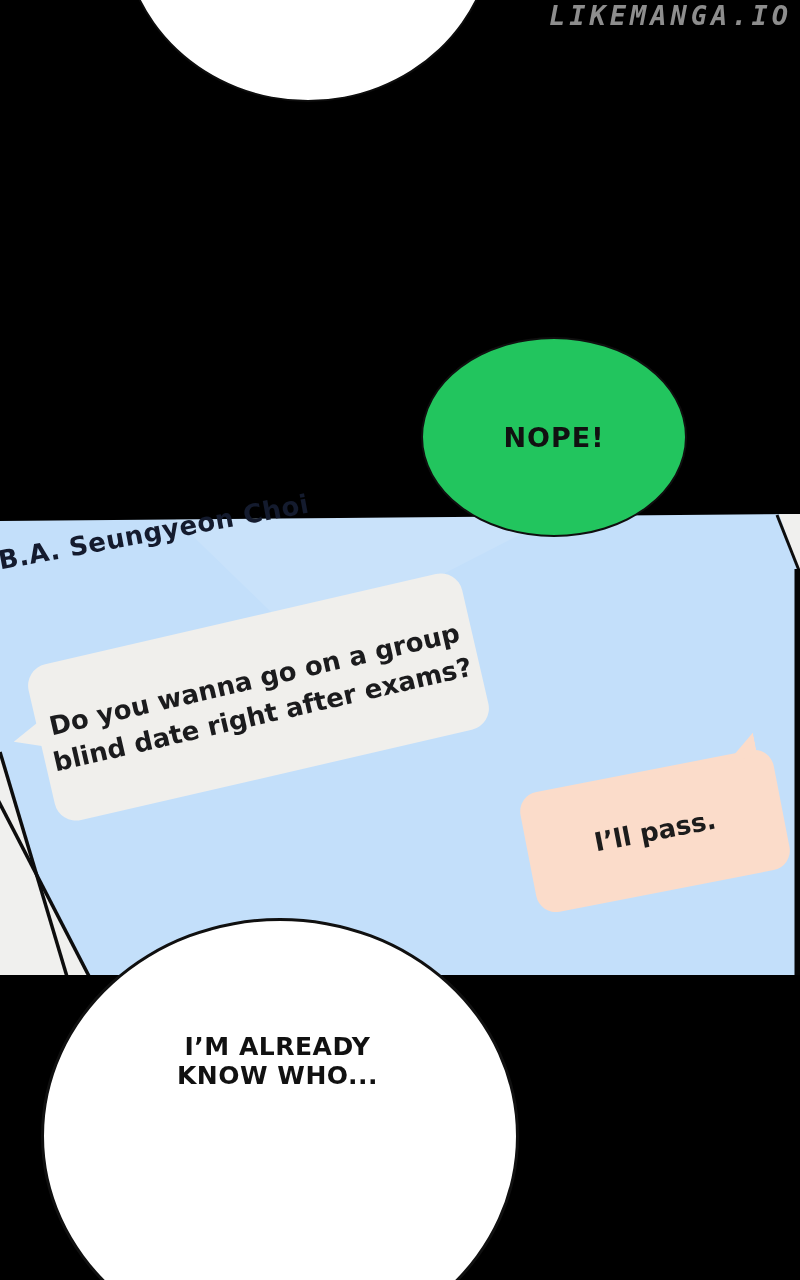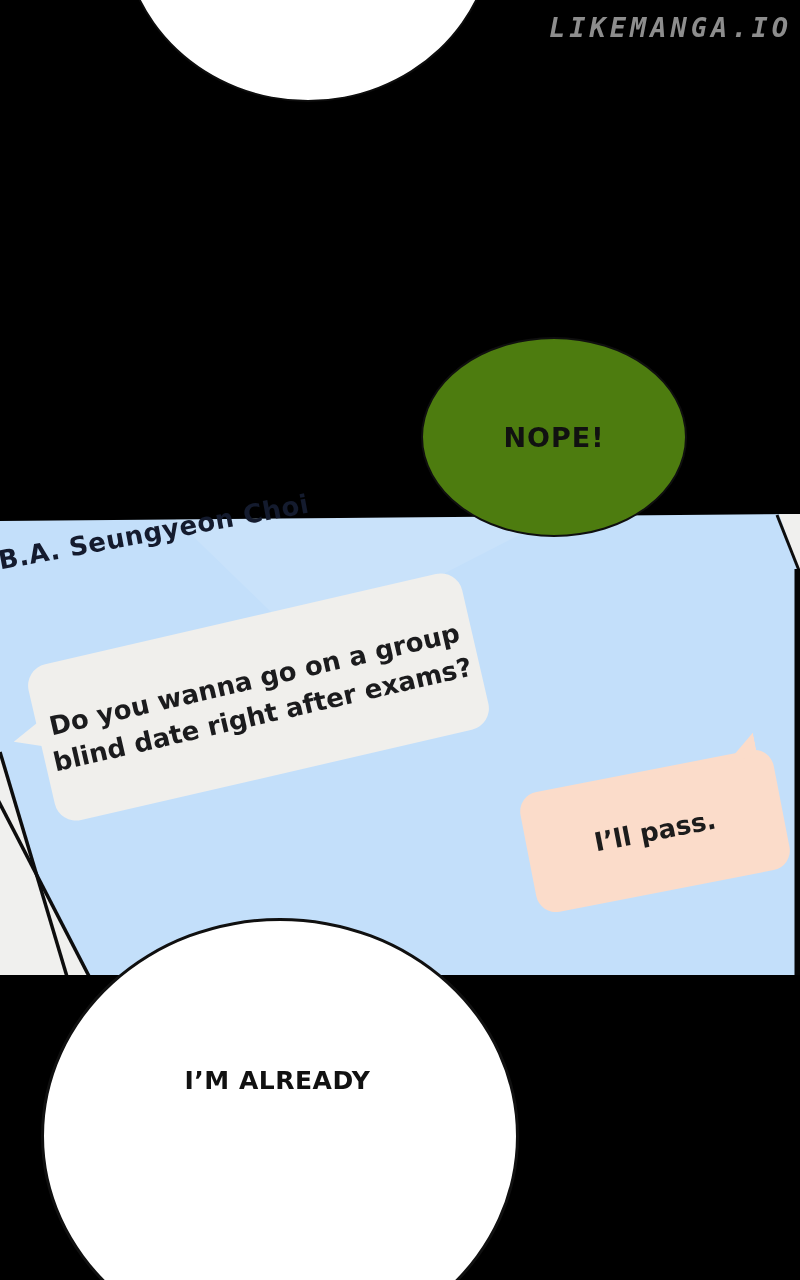--- a/index.html
+++ b/index.html
@@ -4,37 +4,37 @@
 <style>
   html,body{margin:0;padding:0;}
   body{
     width:800px;height:1280px;position:relative;overflow:hidden;
     background:#000;font-family:"DejaVu Sans",sans-serif;
   }
   .abs{position:absolute;}
 
   
   .watermark{
-    top:12px;right:8px;z-index:9;
+    top:0;right:8px;z-index:9;
     font-family:"DejaVu Sans Mono",monospace;
     font-weight:bold;font-style:italic;
     font-size:27px;letter-spacing:4px;color:#8d8d8d;
   }
 
   
   .bubble-top{
     left:121px;top:-252px;width:370px;height:350px;
     background:#fff;border:2px solid #0d0d0d;border-radius:50%;
     z-index:5;
   }
 
   
   .bubble-nope{
     left:421px;top:337px;width:262px;height:196px;
-    background:#4d7c0f;border:2.5px solid #0f0f0f;border-radius:50%;
+    background:#22c55e;border:2.5px solid #0f0f0f;border-radius:50%;
     display:flex;align-items:center;justify-content:center;
     z-index:5;
   }
   .bubble-nope .txt{
     font-size:27px;font-weight:bold;color:#111;letter-spacing:1px;
   }
 
   
   .chat-panel{
     left:0;top:505px;width:800px;height:470px;
@@ -86,21 +86,20 @@
 
   
   .bubble-stressed{
     left:41px;top:918px;width:472px;height:430px;
     background:#fff;border:3px solid #101010;border-radius:50%;
     z-index:5;
   }
   .stressed-text{
     left:55px;top:1032px;width:445px;z-index:6;
     text-align:center;
-    margin-top:34px;
   }
   .stressed-text .line{
     font-size:25px;font-weight:bold;color:#111;line-height:29px;letter-spacing:0.5px;
   }
 </style>
 </head>
 <body>
 
 <div class="abs watermark">LIKEMANGA.IO</div>
 
@@ -134,13 +133,14 @@
   <div class="txt">I’ll pass.</div>
 </div>
 
 <div class="abs bubble-nope">
   <div class="txt">NOPE!</div>
 </div>
 
 <div class="abs bubble-stressed"></div>
 <div class="abs stressed-text">
   <div class="line">I’M ALREADY</div>
+  <div class="line">KNOW WHO...</div>
 </div>
 
 </body></html>

